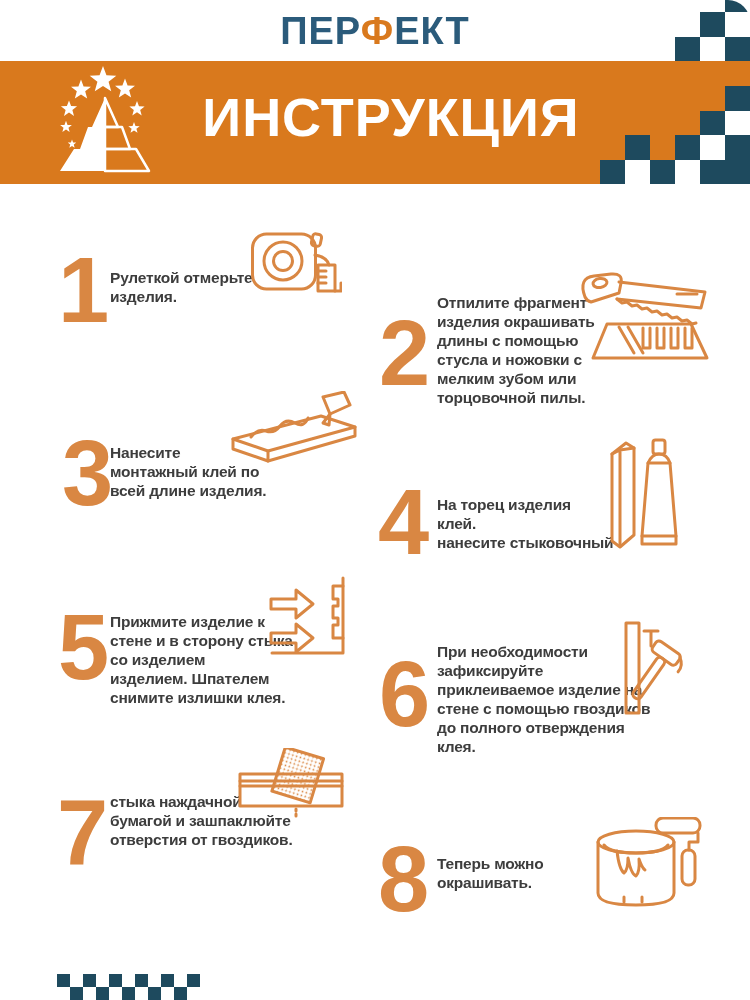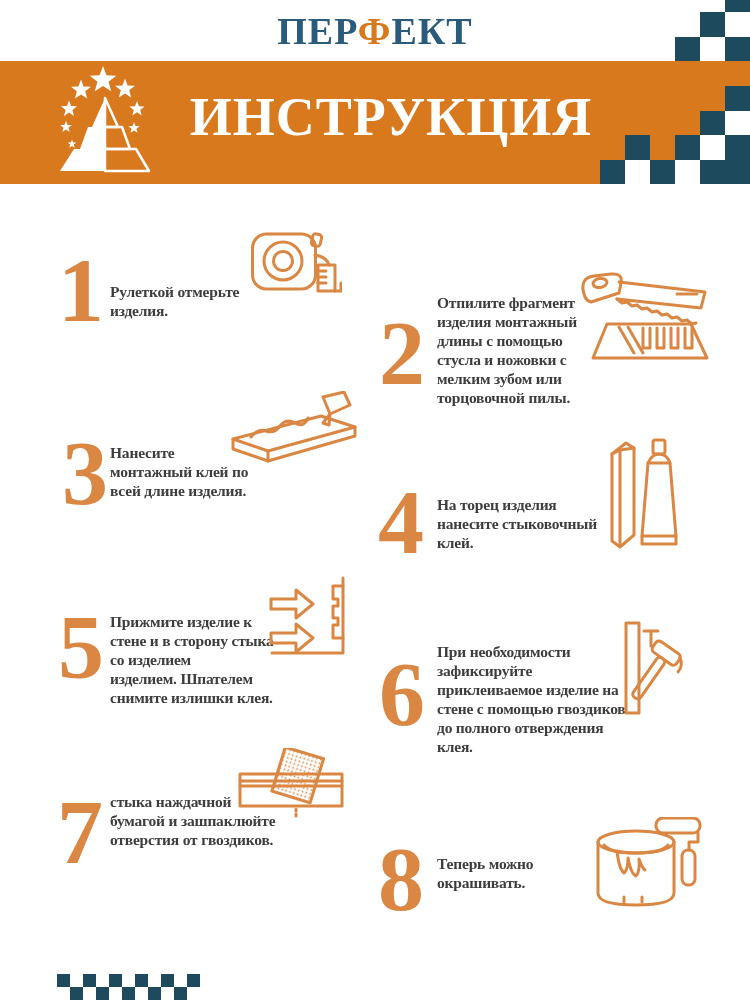--- a/index.html
+++ b/index.html
@@ -1,19 +1,20 @@
 <!DOCTYPE html>
 <html lang="ru" style="--banner: #D9791D; --accent: #D98743; --checker: #1E4A5E; --brand: #2B5B7B; --text: #3D3D3D; --bg: #FFFFFF;"><head>
 <meta charset="utf-8">
 <style>
   html,body{margin:0;padding:0;background:#fff;}
   .page{
     position:relative;width:750px;height:1000px;overflow:hidden;
     background:var(--bg,#fff);
-    font-family:Liberation Serif, serif;
+    font-family:Liberation Sans, sans-serif;
+    border-radius:22px;
   }
   
   .brand{
     position:absolute;top:12px;left:0;width:100%;text-align:center;
     font-size:38px;font-weight:bold;line-height:1;letter-spacing:1px;
     color:var(--brand,#2B5B7B);
   }
   .brand .hl{color:var(--banner,#D9791D);}
   .banner{position:absolute;top:61px;left:0;width:750px;height:123px;background:var(--banner,#D9791D);}
   .title{
@@ -33,21 +34,21 @@
     color:var(--accent,#D98743);
   }
   .txt{
     position:absolute;font-size:15.5px;line-height:19px;font-weight:bold;
     letter-spacing:-0.2px;color:var(--text,#3D3D3D);white-space:nowrap;
   }
   .txt span{display:block;}
   .icon{position:absolute;}
   .icon svg{width:100%;height:100%;stroke:var(--accent,#D98743);fill:none;
     stroke-width:3;stroke-linecap:round;stroke-linejoin:round;}
-  #s1-num{left:58px;top:244px}  #s1-txt{left:110px;top:282px}  #s1-ico{left:250px;top:231px;width:92px;height:66px}
+  #s1-num{left:58px;top:244px}  #s1-txt{left:110px;top:268px}  #s1-ico{left:250px;top:231px;width:92px;height:66px}
   #s2-num{left:379px;top:307px} #s2-txt{left:437px;top:293px}  #s2-ico{left:577px;top:268px;width:136px;height:98px}
   #s3-num{left:62px;top:427px}  #s3-txt{left:110px;top:443px}  #s3-ico{left:228px;top:391px;width:133px;height:86px}
   #s4-num{left:378px;top:476px} #s4-txt{left:437px;top:495px}  #s4-ico{left:604px;top:437px;width:75px;height:120px}
   #s5-num{left:58px;top:601px}  #s5-txt{left:110px;top:612px}  #s5-ico{left:266px;top:576px;width:82px;height:92px}
   #s6-num{left:379px;top:648px} #s6-txt{left:437px;top:642px}  #s6-ico{left:621px;top:620px;width:68px;height:100px}
   #s7-num{left:57px;top:786px}  #s7-txt{left:110px;top:792px}  #s7-ico{left:238px;top:748px;width:106px;height:70px}
   #s8-num{left:378px;top:833px} #s8-txt{left:437px;top:854px}  #s8-ico{left:592px;top:817px;width:110px;height:98px}
 </style>
 </head>
 <body>
@@ -115,21 +116,21 @@
       <path d="M65,24 q12,2 14,10"></path>
       <rect x="68" y="34" width="17" height="26"></rect>
       <path d="M68,40 h8 M68,46 h8 M68,52 h8"></path>
       <path d="M85,60 h6 v-8"></path>
     </svg>
   </div>
 
   <div class="num" id="s2-num">2</div>
   <div class="txt" id="s2-txt">
     <span>Отпилите фрагмент</span>
-    <span>изделия монтажный</span>
+    <span>изделия окрашивать</span>
     <span>длины с помощью</span>
     <span>стусла и ножовки с</span>
     <span>мелким зубом или</span>
     <span>торцовочной пилы.</span>
   </div>
   <div class="icon" id="s2-ico">
     <svg viewBox="0 0 136 98" aria-hidden="true">
       <path d="M8,29 q-7,-19 9,-21 l17,-2 q12,-1 10,9 l-2,10 -28,9 q-4,-1 -6,-5 z"></path>
       <ellipse cx="23" cy="15" rx="7" ry="4.5" transform="rotate(-8 23 15)"></ellipse>
       <path d="M42,14 L128,24 l-4,16 -84,-9"></path>
@@ -154,22 +155,22 @@
       <path d="M127,36 v9 L40,70"></path>
       <path d="M23,46 q7,-9 15,-6 t14,-5 t15,-3 t13,-5"></path>
       <path d="M102,23 L95,6 L116,1 L122,14 Z"></path>
       <path d="M102,23 l-7,9 6,2 z"></path>
     </svg>
   </div>
 
   <div class="num" id="s4-num">4</div>
   <div class="txt" id="s4-txt">
     <span>На торец изделия</span>
+    <span>клей.</span>
     <span>нанесите стыковочный</span>
-    <span>клей.</span>
   </div>
   <div class="icon" id="s4-ico">
     <svg viewBox="0 0 75 120" aria-hidden="true">
       <path d="M8,17 L22,6 L30,11 V98 L16,110 L8,104 Z"></path>
       <path d="M8,17 L16,13 L30,11 M16,13 V109"></path>
       <rect x="49" y="3" width="12" height="14" rx="2.5"></rect>
       <path d="M44,26 q4,-9 11,-9 q8,0 11,9"></path>
       <path d="M44,26 L38,99 H72 L66,26 Z"></path>
       <path d="M38,99 v8 h34 v-8"></path>
     </svg>

